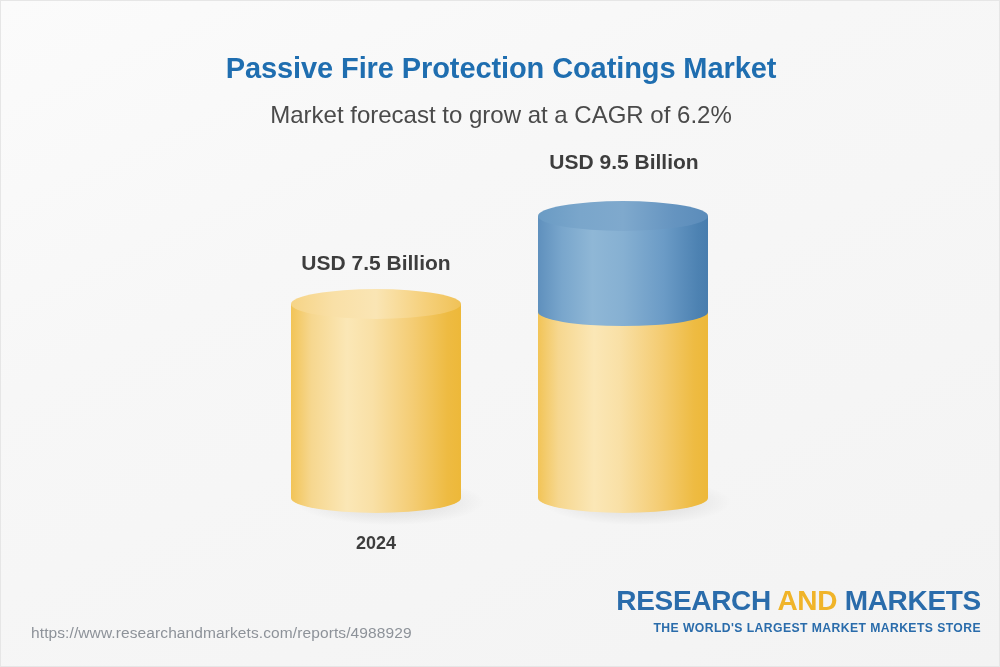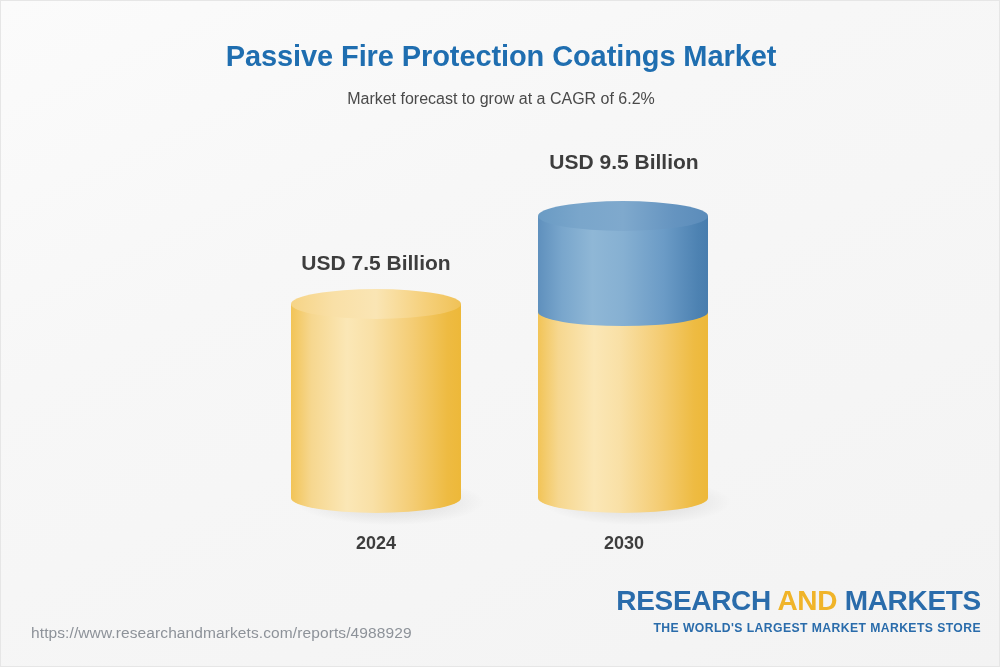--- a/index.html
+++ b/index.html
@@ -21,36 +21,36 @@
     height: 667px;
     box-sizing: border-box;
     border: 1px solid #e6e6e6;
     background: linear-gradient(155deg, #fbfbfb 0%, #f7f7f7 35%, #f5f5f5 70%, #f3f3f3 100%);
     overflow: hidden;
   }
 
   
   .header {
     position: absolute;
-    top: 0;
+    top: 12px;
     left: 0;
     width: 1000px;
     text-align: center;
     padding-top: 38px;
   }
   .chart-title {
     font-size: 29px;
     font-weight: bold;
     color: #1f6eb0;
     letter-spacing: -0.1px;
     line-height: 1.2;
     margin: 0;
   }
   .chart-subtitle {
-    font-size: 16px;
+    font-size: 24px;
     font-weight: normal;
     color: #4a4a4a;
     margin: 0;
     padding-top: 15px;
     line-height: 1.2;
   }
 
   
   .plot-area {
     position: absolute;
@@ -222,21 +222,20 @@
     <div class="cyl" style="left:537px; top:200px; width:170px; height:312px;">
 
       <div class="cyl-bottom yellow-body" style="top:282px; height:30px;"></div>
       <div class="cyl-body yellow-body" style="top:97px; height:200px;"></div>
 
       <div class="cyl-bottom blue-body" style="top:97px; height:28px;"></div>
       <div class="cyl-body blue-body" style="top:15px; height:96px;"></div>
       <div class="cyl-top blue-top" style="top:0px; height:30px;"></div>
     </div>
 
-    <div class="cat-label" style="left:473px; top:532px;">2030</div>
 
   </div>
 
   <div class="footer-url">https://www.researchandmarkets.com/reports/4988929</div>
 
   <div class="brand">
     <div class="brand-name"><span>RESEARCH</span> <span class="accent">AND</span> <span>MARKETS</span></div>
     <div class="brand-tagline">THE WORLD'S LARGEST MARKET MARKETS STORE</div>
   </div>
 

